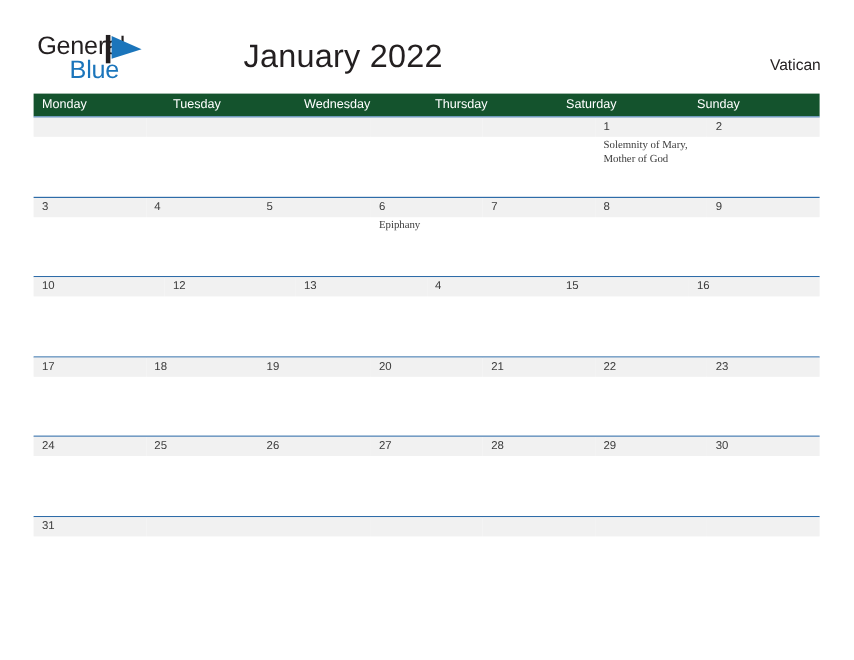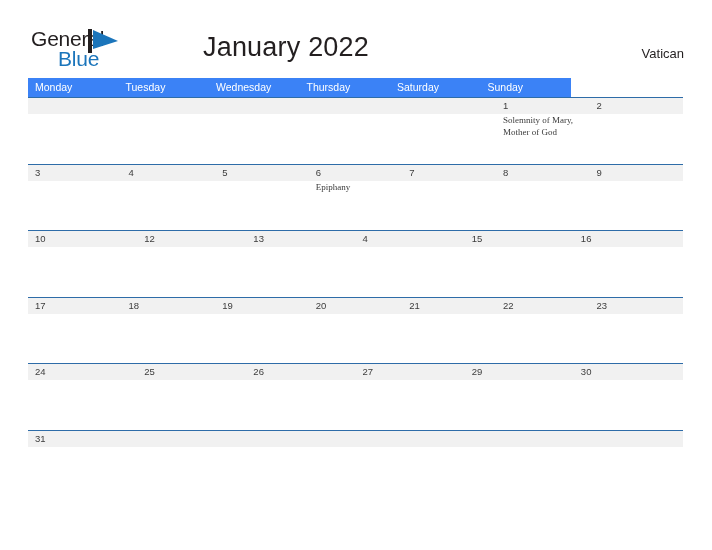--- a/index.html
+++ b/index.html
@@ -90,23 +90,23 @@
   
   .calendar {
     position: absolute;
     left: 28px;
     top: 78px;
     width: 655px;
   }
 
   .weekday-header {
     display: flex;
-    width: 543px;
+    width: 655px;
     height: 19px;
-    background: #3b82f6;
+    background: #14532d;
   }
   .weekday-cell {
     flex: 1 1 0;
     color: #ffffff;
     font-size: 10.5px;
     line-height: 19px;
     padding-left: 7px;
     box-sizing: border-box;
     font-family: "Liberation Sans", sans-serif;
     white-space: nowrap;
@@ -336,20 +336,24 @@
             <div class="day-cell">
               <div class="day-band"></div>
               <div class="day-number">26</div>
             </div>
             <div class="day-cell">
               <div class="day-band"></div>
               <div class="day-number">27</div>
             </div>
             <div class="day-cell">
               <div class="day-band"></div>
+              <div class="day-number">28</div>
+            </div>
+            <div class="day-cell">
+              <div class="day-band"></div>
               <div class="day-number">29</div>
             </div>
             <div class="day-cell">
               <div class="day-band"></div>
               <div class="day-number">30</div>
             </div>
           </div>
         </div>
         <div class="week-row last">
           <div class="week-cells">

